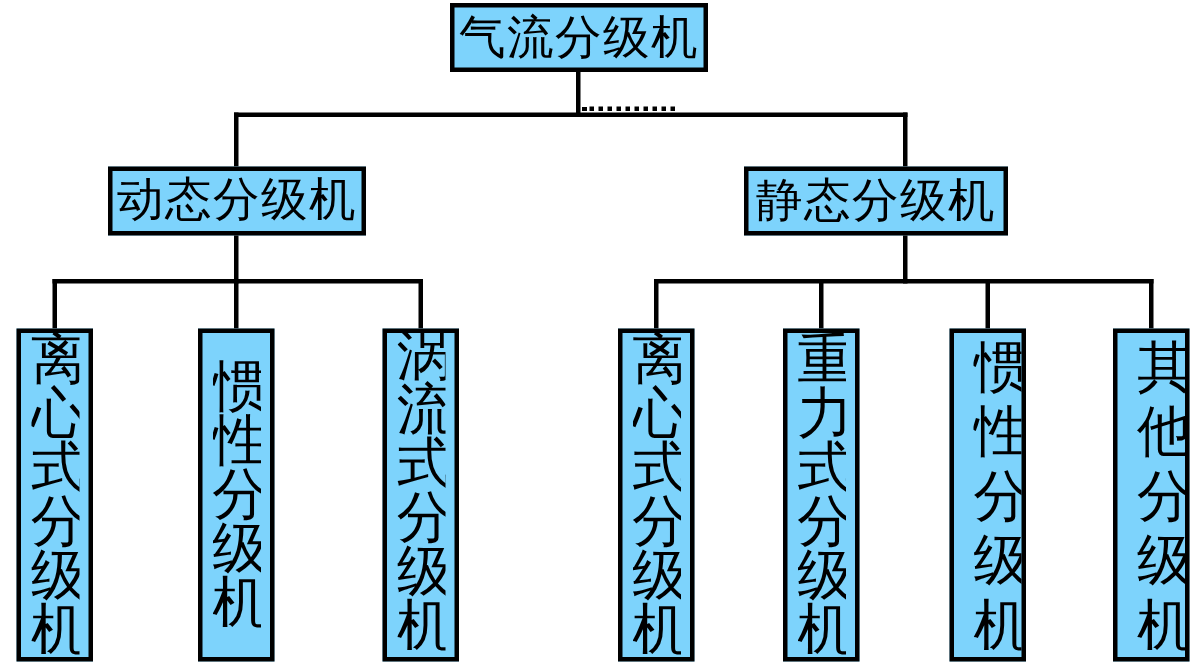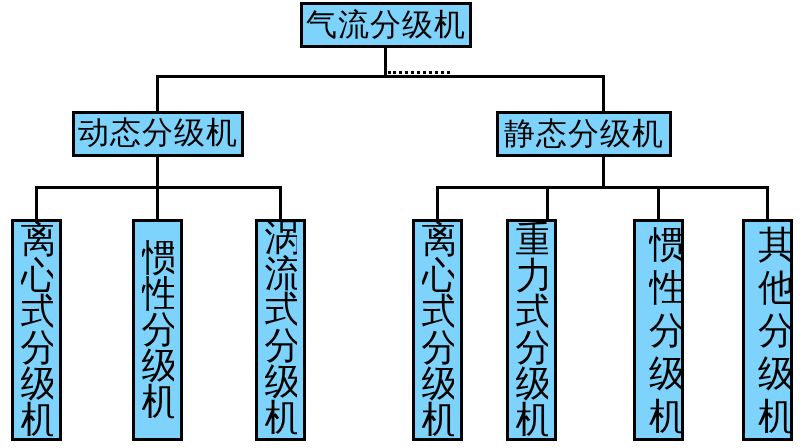--- a/index.html
+++ b/index.html
@@ -35,21 +35,21 @@
     line-height: 36px;
     text-align: center;
     word-break: break-all;
     overflow: hidden;
   }
   .leaf.five .vtext { line-height: 43px; margin-left: 13px; }
   .leaf1 { left: 11px; }
   .leaf2 { left: 132px; }
   .leaf3 { left: 255px; font-family: Liberation Mono, monospace; }
   .leaf4 { left: 412px; }
-  .leaf5 { left: 506px; }
+  .leaf5 { left: 522px; }
   .leaf6 { left: 633px; }
   .leaf7 { left: 742px; justify-content: flex-end; }
   .line { position: absolute; background: #000000; }
   .v-root      { left: 384px; top: 48px;  width: 3px;   height: 30px; }
   .h-level1    { left: 156px; top: 75px;  width: 449px; height: 3px; }
   .dotted-line { position: absolute; left: 388px; top: 71px; width: 62px;
                  height: 0; border-top: 3px dotted #000000; background: none; }
   .v-dyn-top    { left: 156px; top: 75px;  width: 3px; height: 36px; }
   .v-stat-top   { left: 602px; top: 75px;  width: 3px; height: 36px; }
   .v-dyn-bot    { left: 156px; top: 157px; width: 3px; height: 32px; }

